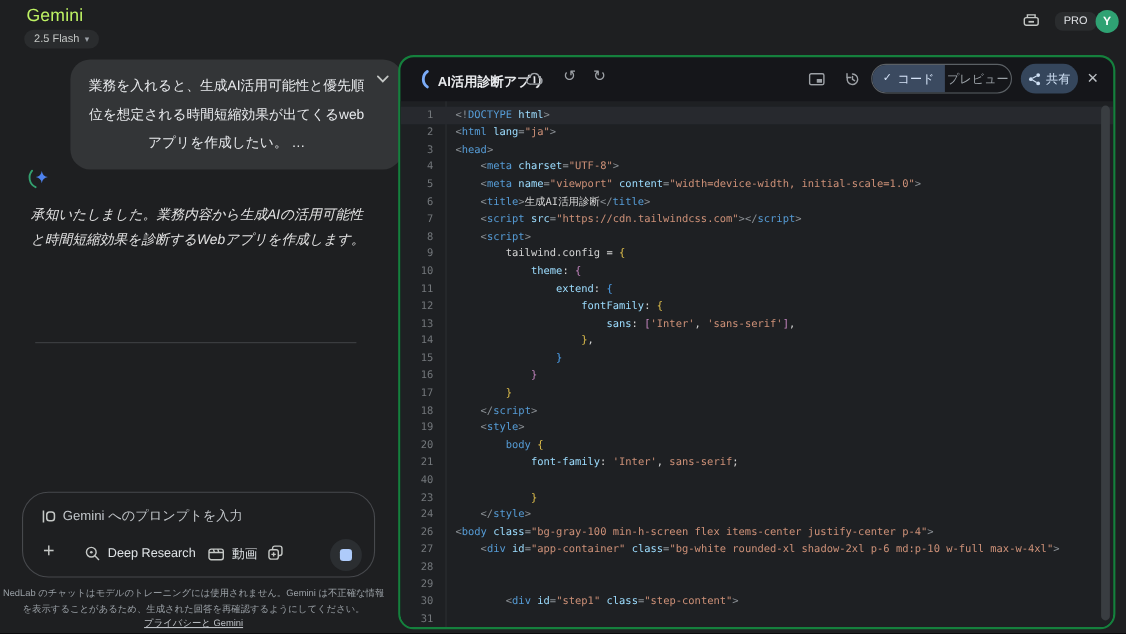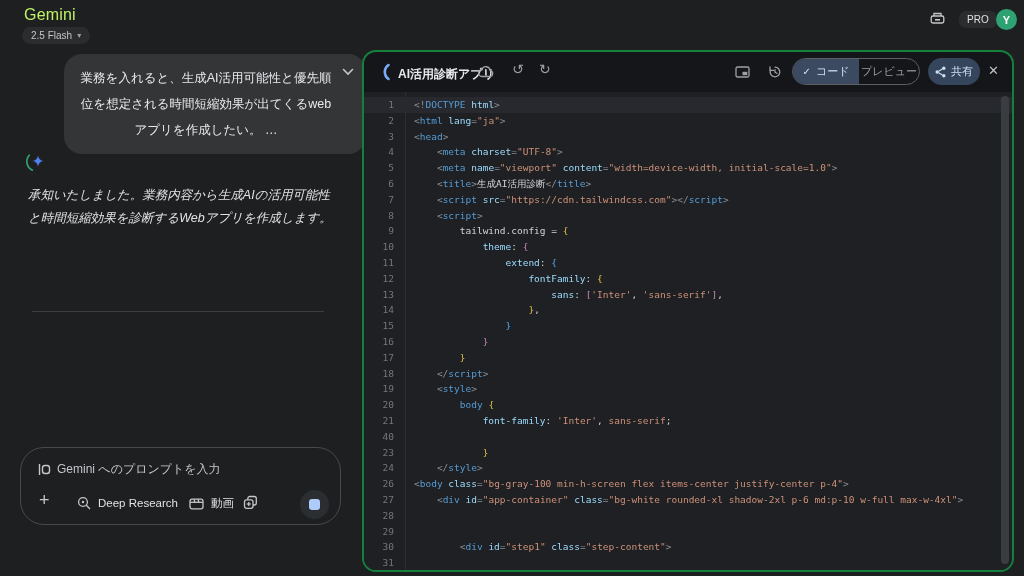--- a/index.html
+++ b/index.html
@@ -151,20 +151,25 @@
         <rect x="1.5" y="4.8" width="8.5" height="8.5" rx="2" fill="#1e1f21"></rect>
         <line x1="5.75" y1="7" x2="5.75" y2="11"></line>
           <line x1="3.75" y1="9" x2="7.75" y2="9"></line>
       </svg>
     </div>
     <div class="stop-btn">
       <div class="stop-square"></div>
     </div>
   </div>
 
+  <div class="abs footer">
+    <span>NedLab のチャットはモデルのトレーニングには使用されません。Gemini は不正確な情報</span><br>
+    <span>を表示することがあるため、生成された回答を再確認するようにしてください。</span><br>
+    <a>プライバシーと Gemini</a>
+  </div>
 
   <div class="abs panel">
     <div class="panel-header">
       <span class="crescent">
         <svg width="14" height="18" viewBox="0 0 14 18" fill="none" stroke="#7cacf8" stroke-width="2.6" stroke-linecap="round">
           <path d="M11.5 2 A8.5 8.5 0 0 0 11.5 16"></path>
         </svg>
       </span>
       <span class="p-title">AI活用診断アプリ</span>
       <span class="hicon ic-cloud">

